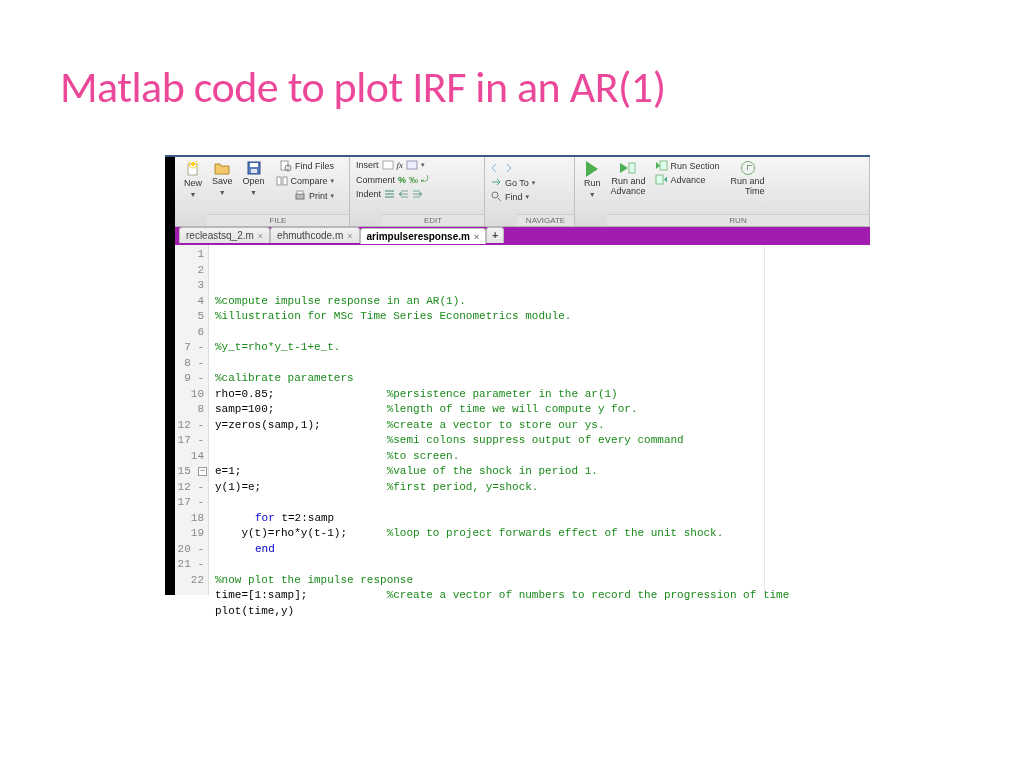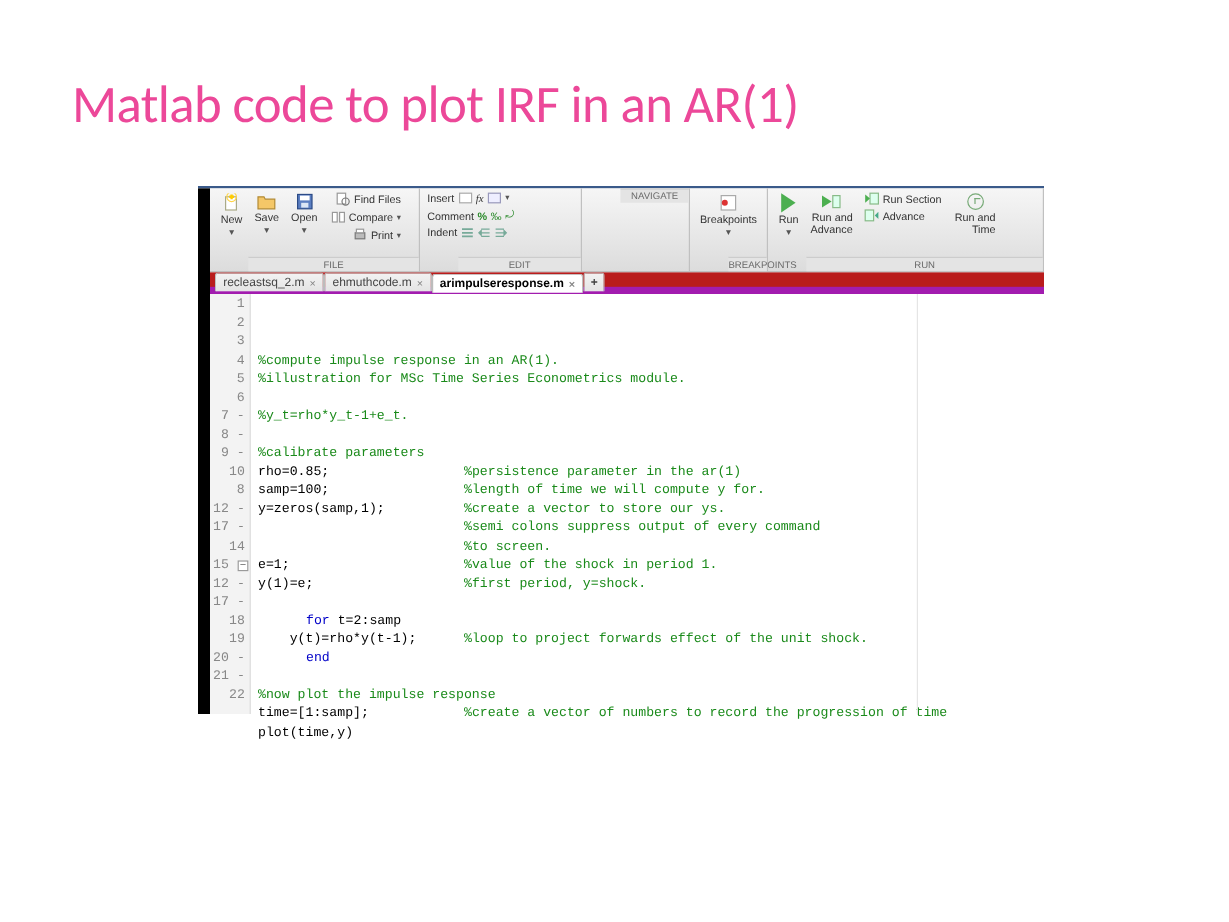--- a/index.html
+++ b/index.html
@@ -64,23 +64,23 @@
   .ico-new { width:16px; height:16px; }
   .ico-open { width:16px; height:14px; }
   .ico-save { width:14px; height:14px; }
   .ico-run { width:0; height:0; border-left:12px solid #4caf50; border-top:8px solid transparent; border-bottom:8px solid transparent; }
   .ico-clock { width:14px; height:14px; border:1.5px solid #7a7; border-radius:50%; position:relative; }
   .ico-clock::after { content:""; position:absolute; left:50%; top:50%; width:4px; height:4px; border-left:1px solid #7a7; border-top:1px solid #7a7; transform:translate(-1px,-3px); }
   
   .tabbar {
     margin-left: 10px;
     height: 18px;
-    background: #b91c1c;
-    border-bottom: 6px solid #a21caf;
-    display: flex; align-items: flex-start;
+    background: #a21caf;
+    border-bottom: 2px solid #a21caf;
+    display: flex; align-items: flex-end;
     padding-left: 4px; gap: 0;
   }
   .tab {
     height: 16px; padding: 1px 6px;
     font-size: 10px; color: #444;
     background: linear-gradient(#f2f2f2,#e4e4e4);
     border: 1px solid #bcbcbc; border-bottom: none;
     border-radius: 3px 3px 0 0;
     display: flex; align-items: center; gap: 4px;
   }
@@ -224,36 +224,50 @@
             <svg class="ico" width="11" height="10">
                 <path d="M1 2h7M1 5h7M1 8h7M10 5l-2-2v4z" fill="#7a9" stroke="#7a9"></path>
               </svg>
           </div>
         </div>
       </div>
       <div class="section-label">EDIT</div>
     </div>
 
     <div class="section" style="width:90px;">
+      <div class="section-body">
+        <div class="vstack" style="margin-top:3px;">
+          <div class="smallrow">
+            <svg class="ico" width="11" height="11">
+                <path d="M5 9L1 5l4-4" fill="none" stroke="#8ac"></path>
+              </svg>
+            <svg class="ico" width="11" height="11">
+                <path d="M2 1l4 4-4 4" fill="none" stroke="#8ac"></path>
+              </svg>
+          </div>
+          <div class="smallrow">
+            <svg class="ico" width="11" height="11">
+                <path d="M1 5h7M6 2l3 3-3 3" fill="none" stroke="#4a8"></path>
+              </svg>
+            <span>Go To</span>
+            <span class="drop">▾</span>
+          </div>
+          <div class="smallrow">
+            <svg class="ico" width="11" height="11">
+                <circle cx="4" cy="4" r="3" fill="none" stroke="#777"></circle>
+                <path d="M7 7l3 3" stroke="#777"></path>
+              </svg>
+            <span>Find</span>
+            <span class="drop">▾</span>
+          </div>
+        </div>
+      </div>
       <div class="section-label">NAVIGATE</div>
     </div>
 
-    <div class="section" style="width:65px;">
-      <div class="section-body" style="justify-content:center;">
-        <div class="bigbtn">
-          <svg class="ico" width="16" height="16">
-              <rect x="2" y="2" width="12" height="12" fill="#fff" stroke="#aaa"></rect>
-              <circle cx="5" cy="8" r="2.5" fill="#d33"></circle>
-            </svg>
-          <span class="lbl">Breakpoints</span>
-          <span class="drop">▼</span>
-        </div>
-      </div>
-      <div class="section-label">BREAKPOINTS</div>
-    </div>
 
     <div class="section" style="flex:1;">
       <div class="section-body">
         <div class="bigbtn">
           <span class="ico ico-run"></span>
           <span class="lbl">Run</span>
           <span class="drop">▼</span>
         </div>
         <div class="bigbtn">
           <svg class="ico" width="18" height="14">

